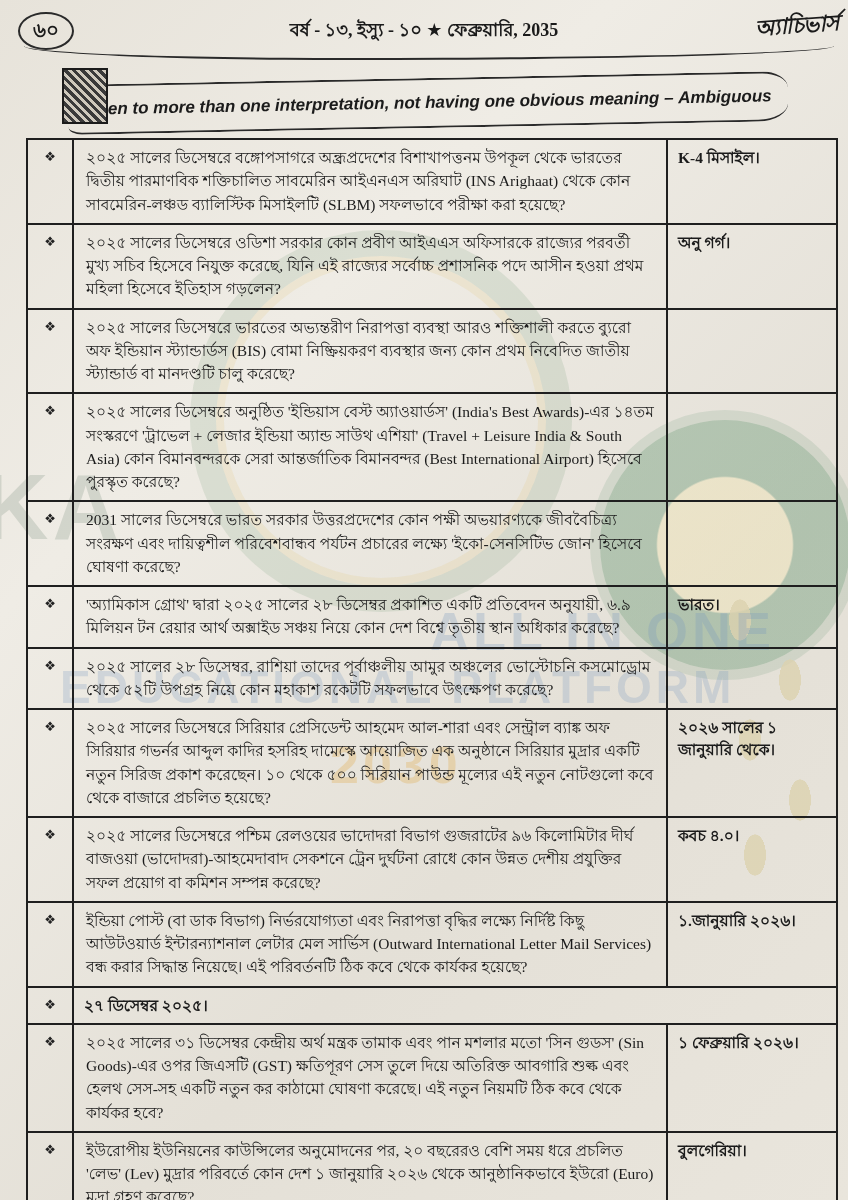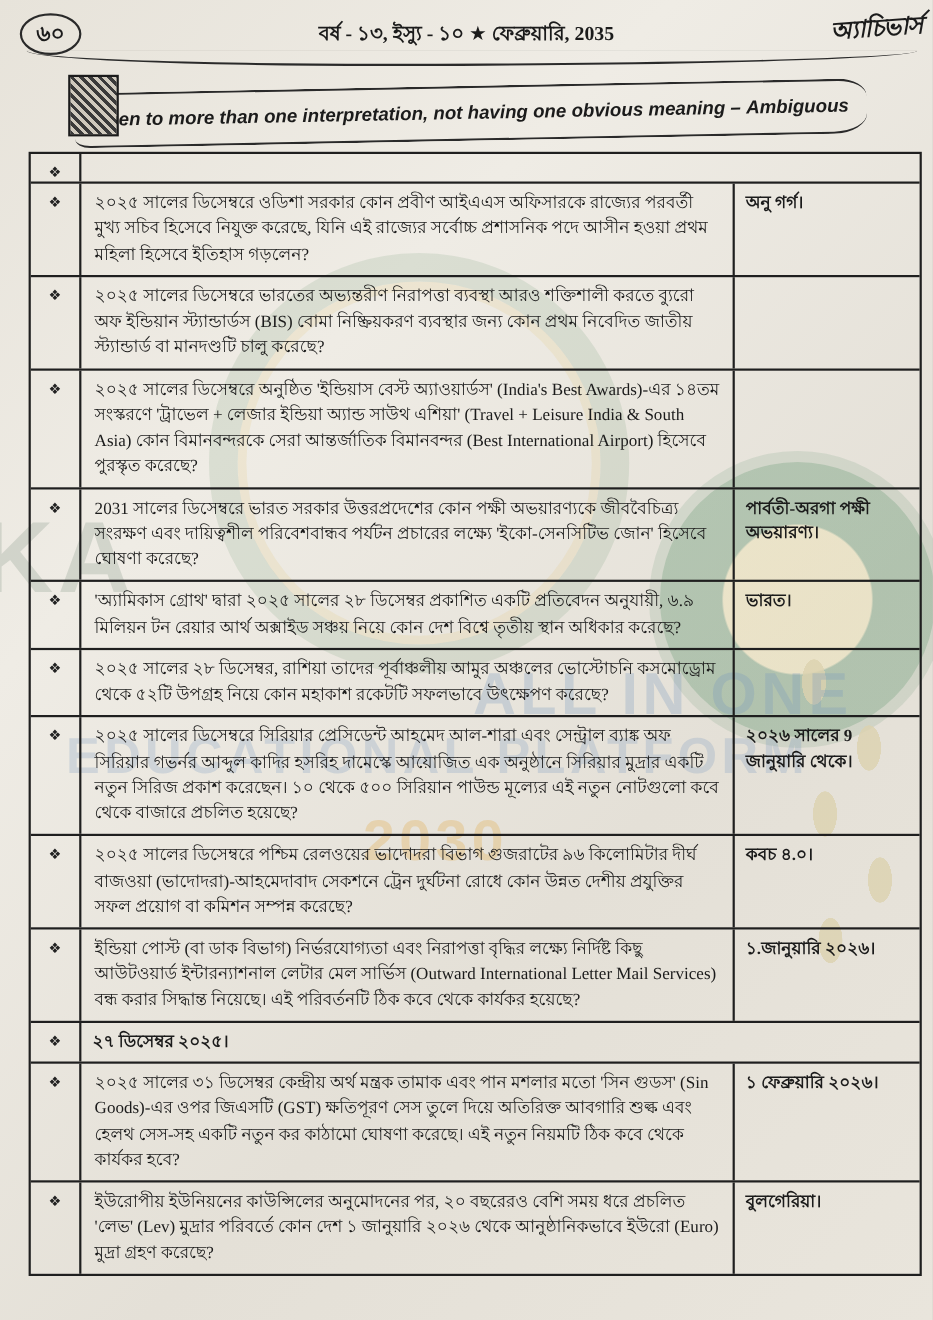--- a/index.html
+++ b/index.html
@@ -132,20 +132,22 @@
   <div class="banner">
     <div class="banner-text">
       <span>Open to more than one interpretation, not having one obvious meaning – </span><span class="banner-highlight">Ambiguous</span>
     </div>
   </div>
 
   <div class="qa-table">
 
     <div class="qa-row">
       <div class="cell-bullet">❖</div>
+      <div class="cell-question">২০২৫ সালের ডিসেম্বরে বঙ্গোপসাগরে অন্ধ্রপ্রদেশের বিশাখাপত্তনম উপকূল থেকে ভারতের দ্বিতীয় পারমাণবিক শক্তিচালিত সাবমেরিন আইএনএস অরিঘাট (INS Arighaat) থেকে কোন সাবমেরিন-লঞ্চড ব্যালিস্টিক মিসাইলটি (SLBM) সফলভাবে পরীক্ষা করা হয়েছে?</div>
+      <div class="cell-answer">K-4 মিসাইল।</div>
     </div>
 
     <div class="qa-row">
       <div class="cell-bullet">❖</div>
       <div class="cell-question">২০২৫ সালের ডিসেম্বরে ওডিশা সরকার কোন প্রবীণ আইএএস অফিসারকে রাজ্যের পরবর্তী মুখ্য সচিব হিসেবে নিযুক্ত করেছে, যিনি এই রাজ্যের সর্বোচ্চ প্রশাসনিক পদে আসীন হওয়া প্রথম মহিলা হিসেবে ইতিহাস গড়লেন?</div>
       <div class="cell-answer">অনু গর্গ।</div>
     </div>
 
     <div class="qa-row">
       <div class="cell-bullet">❖</div>
@@ -153,38 +155,37 @@
     </div>
 
     <div class="qa-row">
       <div class="cell-bullet">❖</div>
       <div class="cell-question">২০২৫ সালের ডিসেম্বরে অনুষ্ঠিত 'ইন্ডিয়াস বেস্ট অ্যাওয়ার্ডস' (India's Best Awards)-এর ১৪তম সংস্করণে 'ট্রাভেল + লেজার ইন্ডিয়া অ্যান্ড সাউথ এশিয়া' (Travel + Leisure India &amp; South Asia) কোন বিমানবন্দরকে সেরা আন্তর্জাতিক বিমানবন্দর (Best International Airport) হিসেবে পুরস্কৃত করেছে?</div>
     </div>
 
     <div class="qa-row">
       <div class="cell-bullet">❖</div>
       <div class="cell-question">2031 সালের ডিসেম্বরে ভারত সরকার উত্তরপ্রদেশের কোন পক্ষী অভয়ারণ্যকে জীববৈচিত্র্য সংরক্ষণ এবং দায়িত্বশীল পরিবেশবান্ধব পর্যটন প্রচারের লক্ষ্যে 'ইকো-সেনসিটিভ জোন' হিসেবে ঘোষণা করেছে?</div>
-      <div class="cell-answer">পার্বতী-অরগা পক্ষী অভয়ারণ্য।</div>
     </div>
 
     <div class="qa-row">
       <div class="cell-bullet">❖</div>
       <div class="cell-question">'অ্যামিকাস গ্রোথ' দ্বারা ২০২৫ সালের ২৮ ডিসেম্বর প্রকাশিত একটি প্রতিবেদন অনুযায়ী, ৬.৯ মিলিয়ন টন রেয়ার আর্থ অক্সাইড সঞ্চয় নিয়ে কোন দেশ বিশ্বে তৃতীয় স্থান অধিকার করেছে?</div>
       <div class="cell-answer">ভারত।</div>
     </div>
 
     <div class="qa-row">
       <div class="cell-bullet">❖</div>
       <div class="cell-question">২০২৫ সালের ২৮ ডিসেম্বর, রাশিয়া তাদের পূর্বাঞ্চলীয় আমুর অঞ্চলের ভোস্টোচনি কসমোড্রোম থেকে ৫২টি উপগ্রহ নিয়ে কোন মহাকাশ রকেটটি সফলভাবে উৎক্ষেপণ করেছে?</div>
     </div>
 
     <div class="qa-row">
       <div class="cell-bullet">❖</div>
       <div class="cell-question">২০২৫ সালের ডিসেম্বরে সিরিয়ার প্রেসিডেন্ট আহমেদ আল-শারা এবং সেন্ট্রাল ব্যাঙ্ক অফ সিরিয়ার গভর্নর আব্দুল কাদির হসরিহ দামেস্কে আয়োজিত এক অনুষ্ঠানে সিরিয়ার মুদ্রার একটি নতুন সিরিজ প্রকাশ করেছেন। ১০ থেকে ৫০০ সিরিয়ান পাউন্ড মূল্যের এই নতুন নোটগুলো কবে থেকে বাজারে প্রচলিত হয়েছে?</div>
-      <div class="cell-answer">২০২৬ সালের 9 জানুয়ারি থেকে।</div>
+      <div class="cell-answer">২০২৬ সালের ১ জানুয়ারি থেকে।</div>
     </div>
 
     <div class="qa-row">
       <div class="cell-bullet">❖</div>
       <div class="cell-question">২০২৫ সালের ডিসেম্বরে পশ্চিম রেলওয়ের ভাদোদরা বিভাগ গুজরাটের ৯৬ কিলোমিটার দীর্ঘ বাজওয়া (ভাদোদরা)-আহমেদাবাদ সেকশনে ট্রেন দুর্ঘটনা রোধে কোন উন্নত দেশীয় প্রযুক্তির সফল প্রয়োগ বা কমিশন সম্পন্ন করেছে?</div>
       <div class="cell-answer">কবচ ৪.০।</div>
     </div>
 
     <div class="qa-row">
       <div class="cell-bullet">❖</div>

